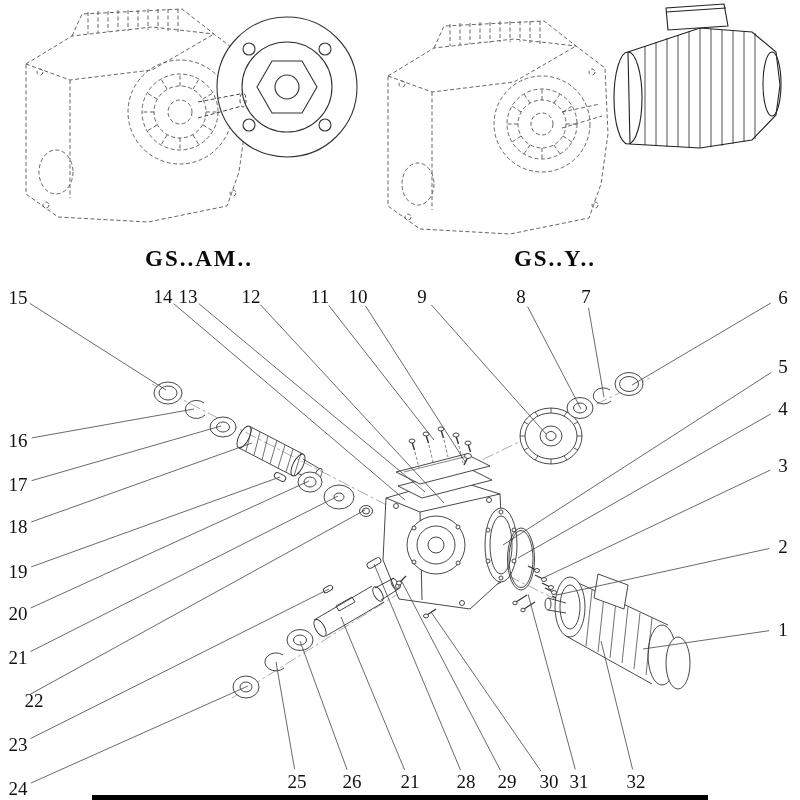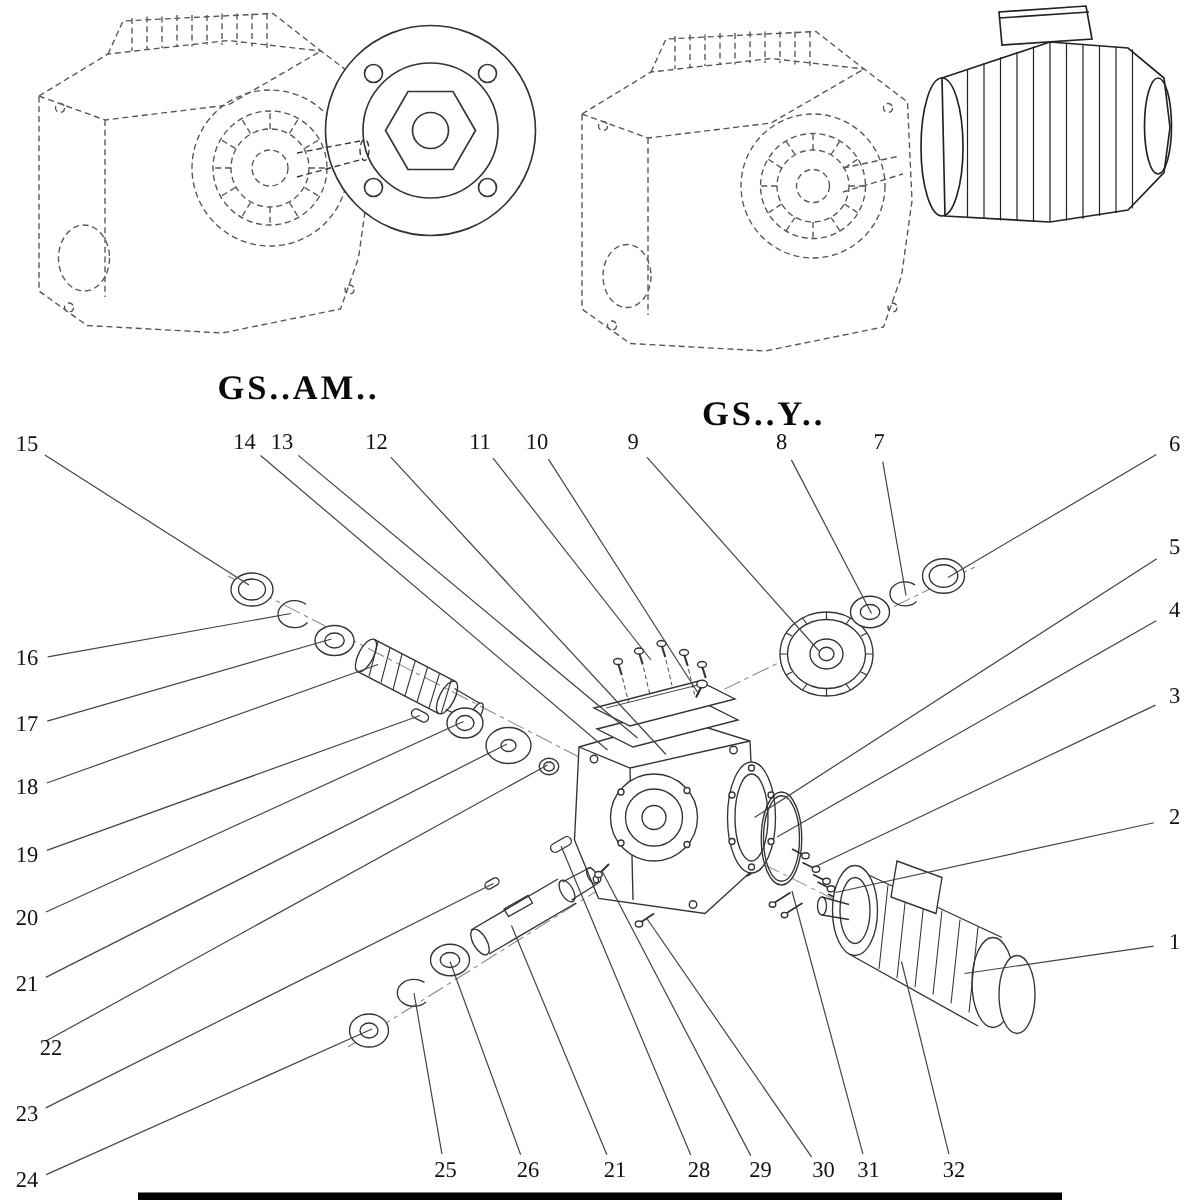--- a/index.html
+++ b/index.html
@@ -6,24 +6,24 @@
   .stage{
     position:relative;width:800px;height:800px;background:#ffffff;
     overflow:hidden;font-family:"Liberation Serif", serif;
   }
   svg{position:absolute;left:0;top:0;}
   .variant-label{
     position:absolute;font-weight:700;font-size:23px;letter-spacing:2px;
     color:#0a0a0a;white-space:nowrap;
   }
   #label-left{left:133px;top:246px;width:132px;text-align:center;}
-  #label-right{left:468px;top:246px;width:126px;margin-top:17px;}
+  #label-right{left:492px;top:246px;width:126px;text-align:center;}
   .callout{
     position:absolute;transform:translate(-50%,-50%);
-    font-size:15px;color:#111;line-height:1;user-select:none;
+    font-size:19px;color:#111;line-height:1;user-select:none;
   }
 </style>
 </head>
 <body>
 
 <div class="stage">
 
   <svg width="800" height="800" viewBox="0 0 800 800">
 
     <g fill="none" stroke="#555" stroke-width="0.9" stroke-dasharray="4 2.5">

